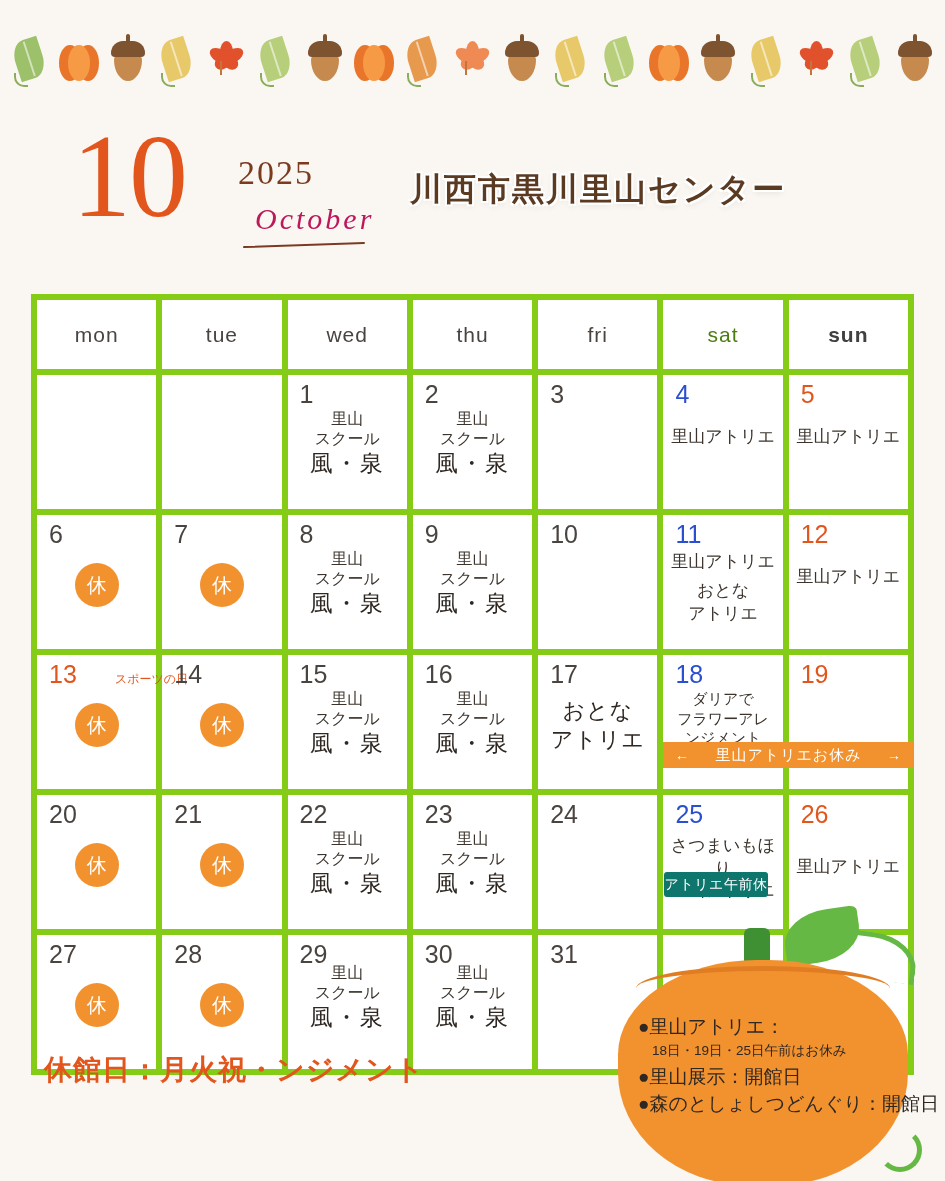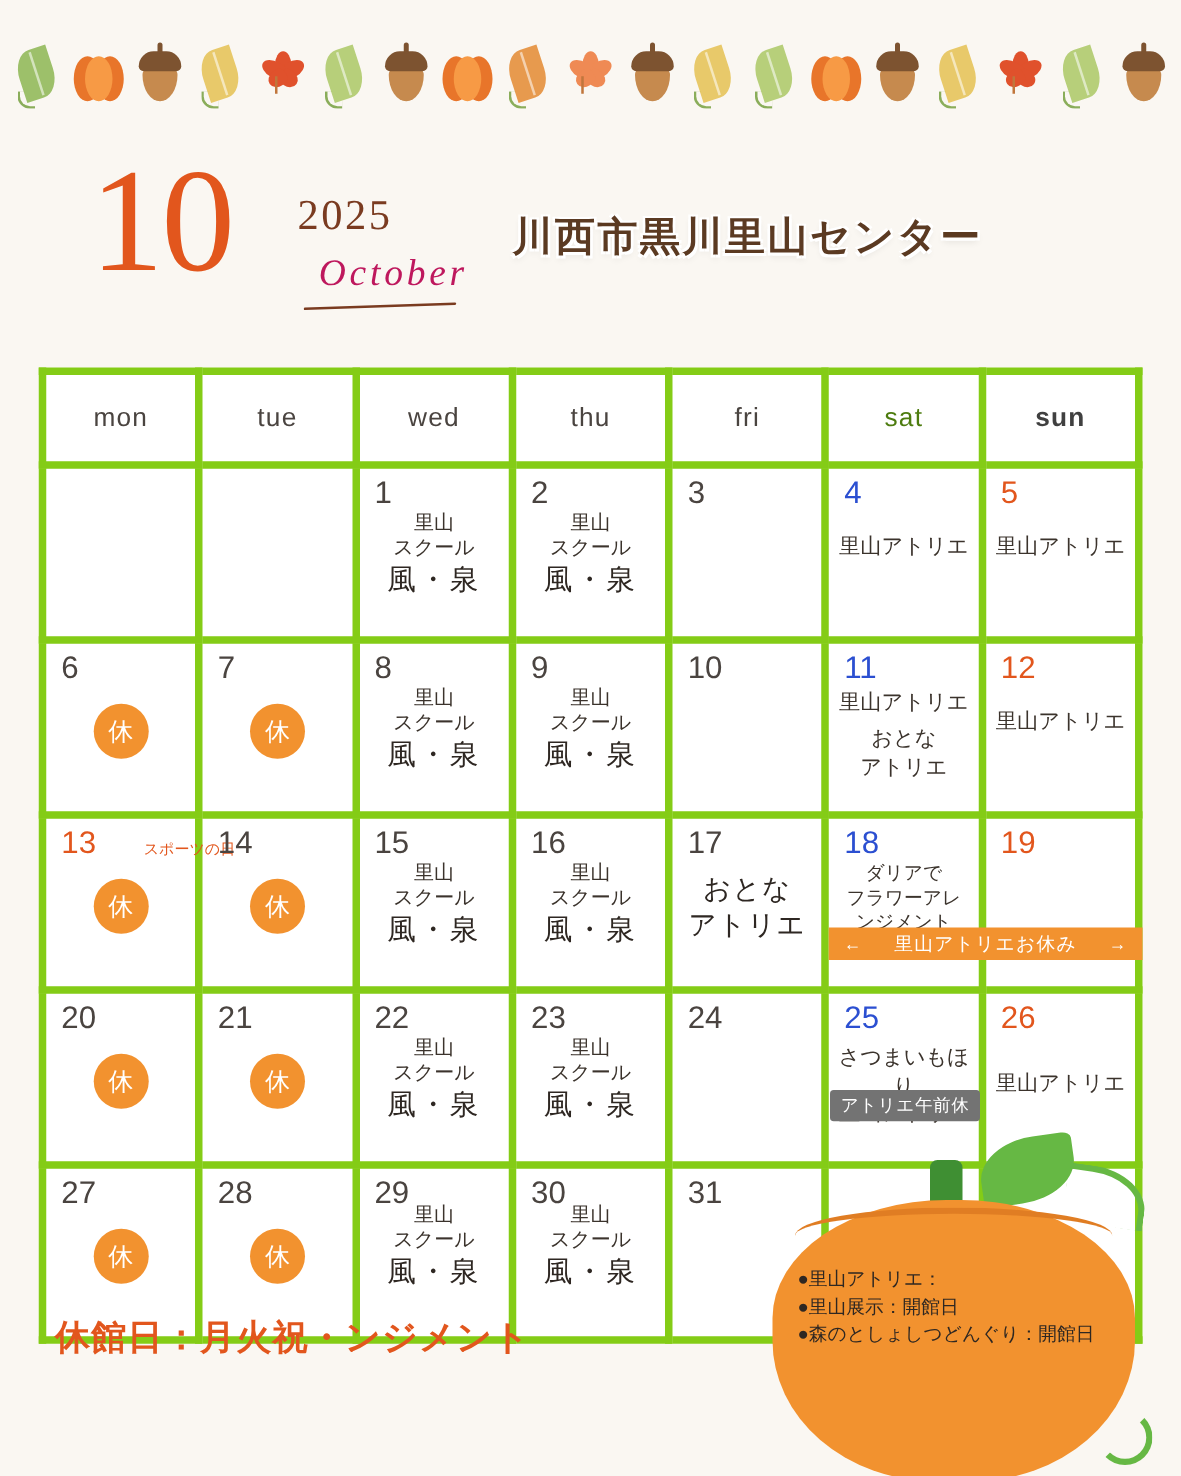--- a/index.html
+++ b/index.html
@@ -299,22 +299,22 @@
     justify-content: center;
     letter-spacing: 1px;
     z-index: 4;
   }
   .banner-rest .arrow-l { position: absolute; left: 12px; font-size: 14px; }
   .banner-rest .arrow-r { position: absolute; right: 12px; font-size: 14px; }
 
   .badge-am {
     position: absolute;
     left: 664px; top: 872px;
-    width: 120px; height: 25px;
-    background: #737373;
+    width: 104px; height: 25px;
+    background: #0f766e;
     color: #fff;
     font-size: 14px;
     display: flex;
     align-items: center;
     justify-content: center;
     border-radius: 3px;
     z-index: 4;
     letter-spacing: 0.5px;
   }
 
@@ -383,21 +383,21 @@
     border-left-color: transparent;
     border-top-color: transparent;
   }
   .note-list {
     position: absolute;
     left: 42px; top: 115px;
     width: 268px;
     color: #2e2722;
   }
   .note-line {
-    font-size: 15px;
+    font-size: 19px;
     line-height: 1.25;
     margin-bottom: 3px;
     white-space: nowrap;
   }
   .note-sub {
     font-size: 13.5px;
     padding-left: 14px;
     line-height: 1.3;
     margin-bottom: 6px;
     white-space: nowrap;
@@ -752,16 +752,17 @@
 </div>
 
 <div class="pumpkin-wrap">
   <div class="pumpkin-vine"></div>
   <div class="pumpkin-leaf"></div>
   <div class="pumpkin-stem"></div>
   <div class="pumpkin-body"></div>
   <div class="pumpkin-curl"></div>
   <div class="note-list">
     <div class="note-line">●里山アトリエ：</div>
+    <div class="note-sub">18日・19日・25日午前はお休み</div>
     <div class="note-line">●里山展示：開館日</div>
     <div class="note-line">●森のとしょしつどんぐり：開館日</div>
   </div>
 </div>
 
 </body></html>

